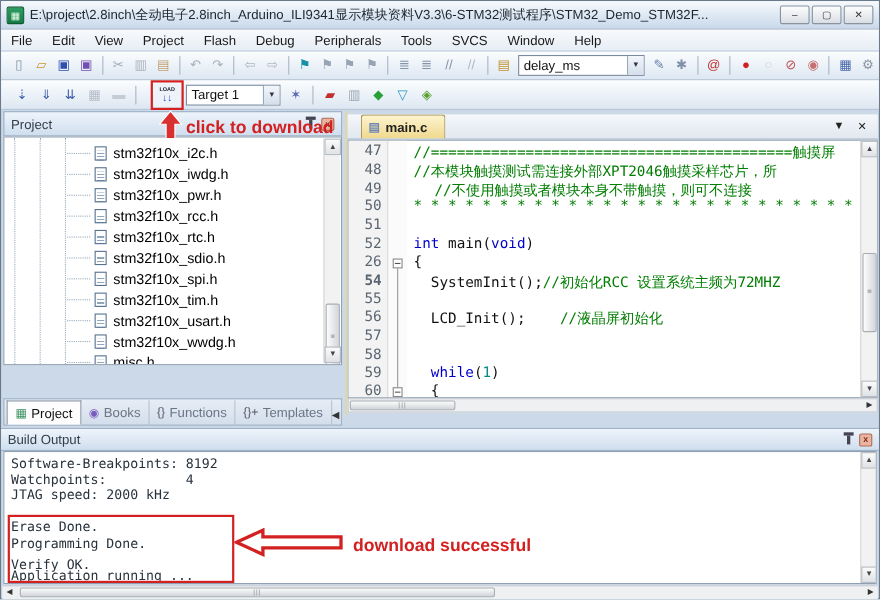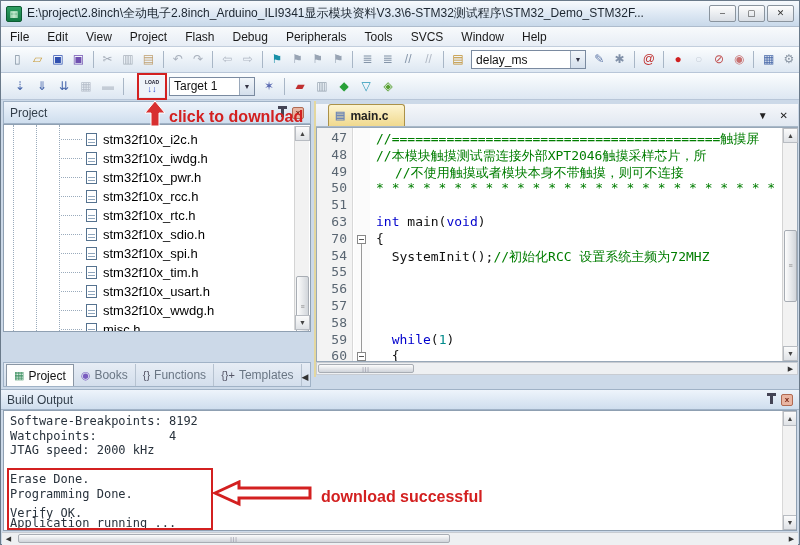--- a/index.html
+++ b/index.html
@@ -324,23 +324,23 @@
         <span>✕</span>
       </div>
     </div>
     <div class="code-area">
       <div class="gutter">
           <div class="gut-num" style="top: 2px;">47</div>
           <div class="gut-num" style="top: 18.8px;">48</div>
           <div class="gut-num" style="top: 35.6px;">49</div>
           <div class="gut-num" style="top: 52.4px;">50</div>
           <div class="gut-num" style="top: 69.2px;">51</div>
-          <div class="gut-num" style="top: 86px;">63</div>
-          <div class="gut-num" style="top: 102.8px;">70</div>
-          <div class="gut-num" style="top: 119.6px;">54</div>
+          <div class="gut-num" style="top: 86px;">52</div>
+          <div class="gut-num" style="top: 102.8px;">26</div>
+          <div class="gut-num" style="top: 119.6px; font-weight: bold;">54</div>
           <div class="gut-num" style="top: 136.4px;">55</div>
           <div class="gut-num" style="top: 153.2px;">56</div>
           <div class="gut-num" style="top: 170px;">57</div>
           <div class="gut-num" style="top: 186.8px;">58</div>
           <div class="gut-num" style="top: 203.6px;">59</div>
           <div class="gut-num" style="top: 220.4px;">60</div>
         </div>
       <div class="fold-margin">
           <span class="fold-box" style="top: 106.8px;"></span>
           <span class="fold-box" style="top: 224.4px;"></span>
@@ -348,20 +348,21 @@
         </div>
       <div class="code-lines">
           <div class="code-line" style="top: 2px;"><span class="c-com">//==========================================触摸屏</span></div>
           <div class="code-line" style="top: 18.8px;"><span class="c-com">//本模块触摸测试需连接外部XPT2046触摸采样芯片，所</span></div>
           <div class="code-line" style="top: 35.6px; margin-left: 19px;"><span class="c-com">//不使用触摸或者模块本身不带触摸，则可不连接</span></div>
           <div class="code-line" style="top: 52.4px;"><span class="c-com">* * * * * * * * * * * * * * * * * * * * * * * * * * * * * * * * * * * * * * * *</span></div>
           <div class="code-line" style="top: 69.2px;"></div>
           <div class="code-line" style="top: 86px;"><span class="c-kw">int</span><span class="c-plain"> main(</span><span class="c-kw">void</span><span class="c-plain">)</span></div>
           <div class="code-line" style="top: 102.8px;"><span class="c-plain">{</span></div>
           <div class="code-line" style="top: 119.6px;"><span class="c-plain">  SystemInit();</span><span class="c-com">//初始化RCC 设置系统主频为72MHZ</span></div>
+          <div class="code-line" style="top: 153.2px;"><span class="c-plain">  LCD_Init();    </span><span class="c-com">//液晶屏初始化</span></div>
           <div class="code-line" style="top: 170px;"></div>
           <div class="code-line" style="top: 186.8px;"></div>
           <div class="code-line" style="top: 203.6px;"><span class="c-plain">  </span><span class="c-kw">while</span><span class="c-plain">(</span><span class="c-num">1</span><span class="c-plain">)</span></div>
           <div class="code-line" style="top: 220.4px;"><span class="c-plain">  {</span></div>
         </div>
       <div class="scrollbar-v" style="right:0;top:0;bottom:0;">
         <span class="sb-btn" style="top:0">▲</span>
         <span class="sb-thumb" style="top:102px;height:72px;line-height:70px">≡</span>
         <span class="sb-btn" style="bottom:0">▼</span>
       </div>

